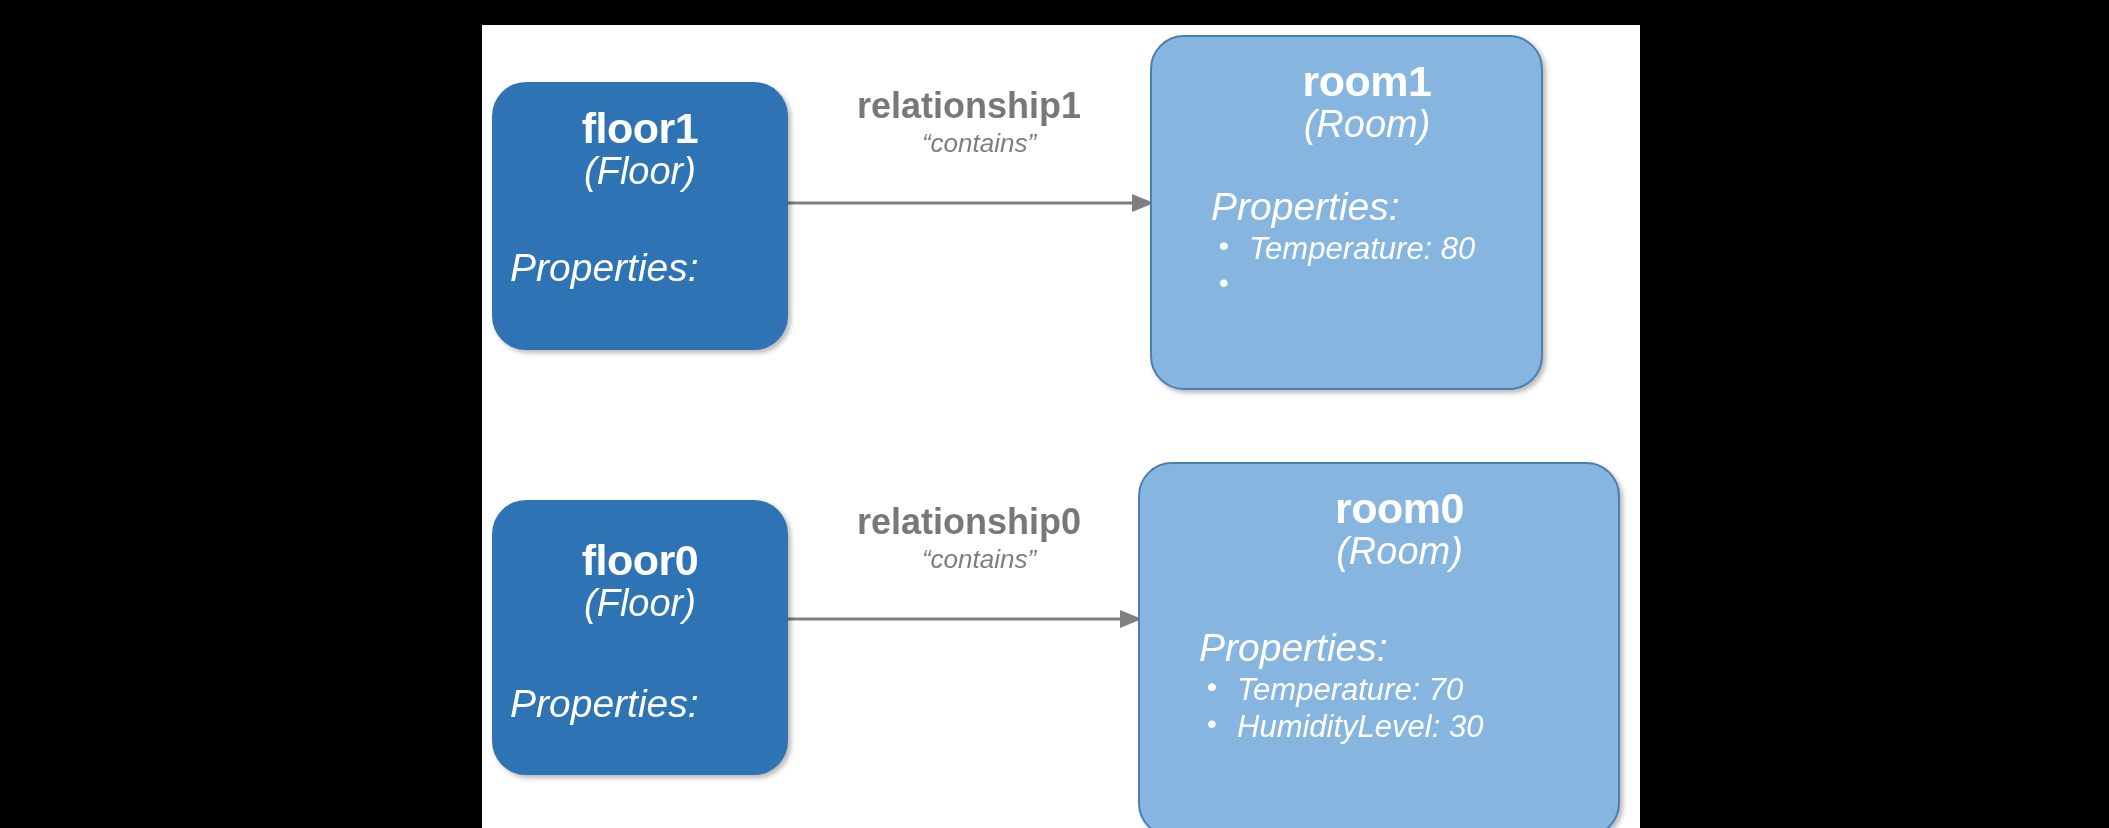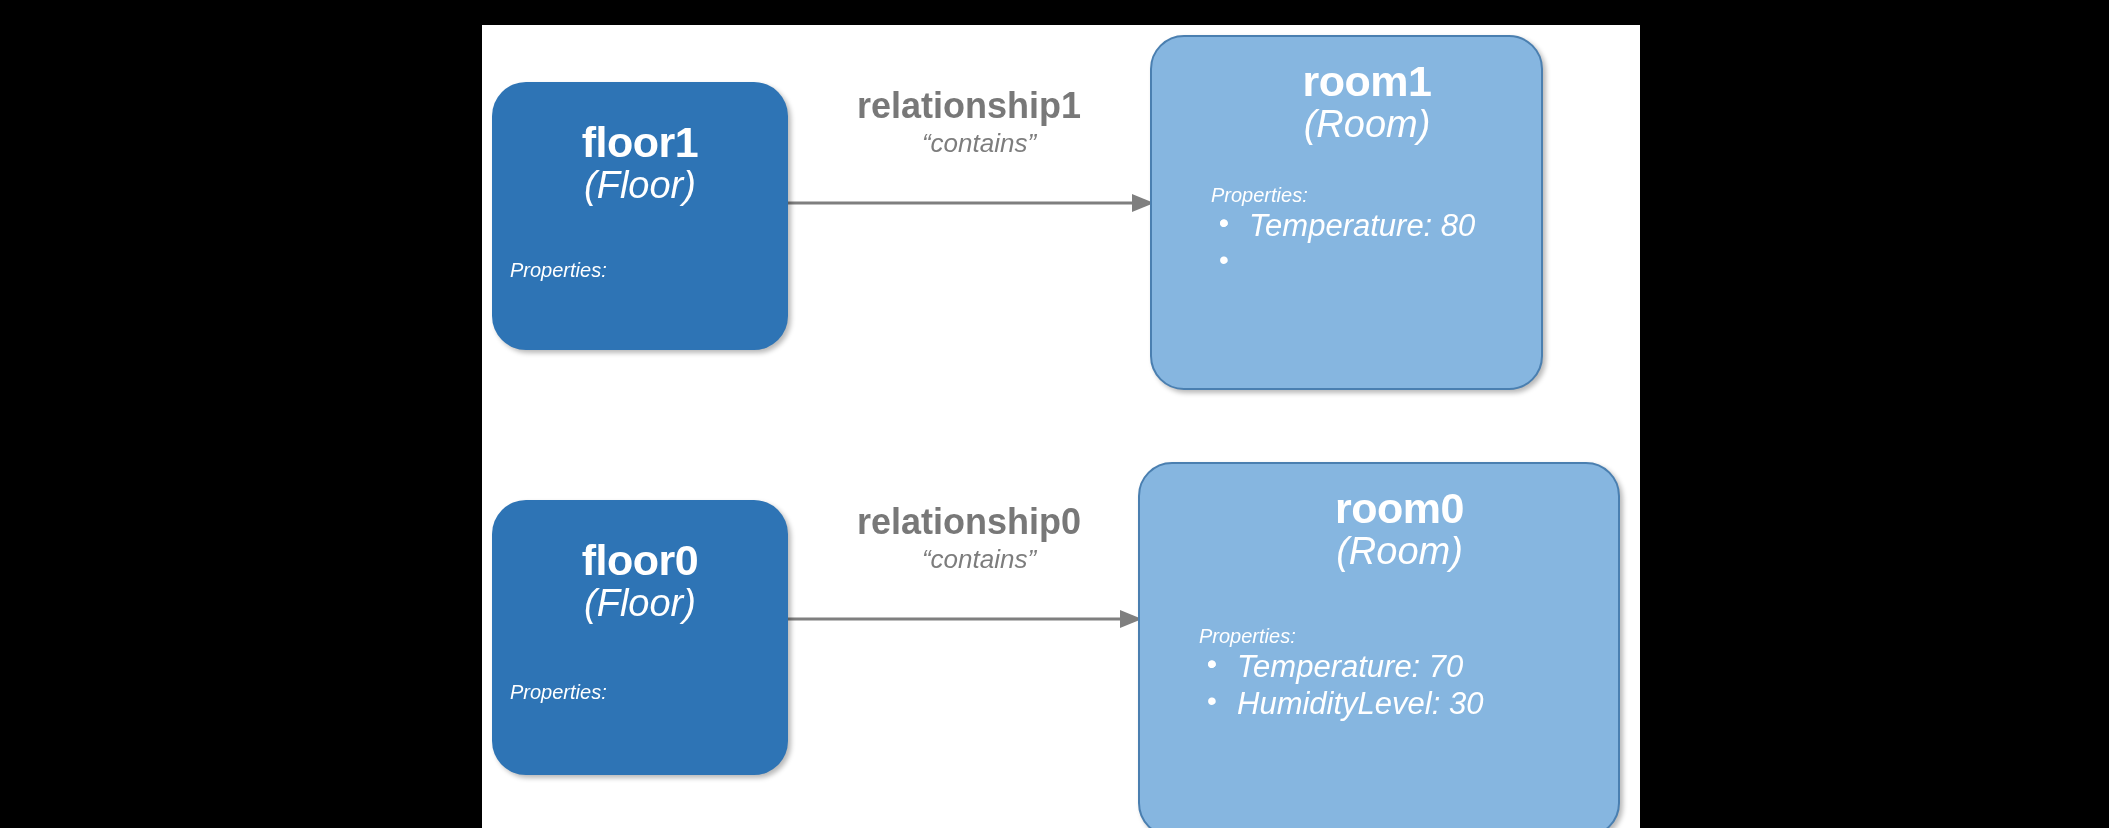--- a/index.html
+++ b/index.html
@@ -55,21 +55,21 @@
     letter-spacing: -0.5px;
   }
   .node-type {
     text-align: center;
     font-style: italic;
     font-size: 38px;
     line-height: 1.1;
   }
   .props-label {
     font-style: italic;
-    font-size: 20px;
+    font-size: 39px;
     line-height: 1.18;
   }
   .props-list {
     list-style: none;
     margin: 0;
     padding: 0;
   }
   .props-list li {
     font-style: italic;
     font-size: 31px;
@@ -84,21 +84,21 @@
     top: -1px;
     font-style: normal;
     font-size: 28px;
   }
   
   #floor1-node { left: 10px;  top: 57px;  width: 296px; height: 268px; }
   #room1-node  { left: 668px; top: 10px;  width: 393px; height: 355px; }
   #floor0-node { left: 10px;  top: 475px; width: 296px; height: 275px; }
   #room0-node  { left: 656px; top: 437px; width: 482px; height: 375px; }
 
-  #floor1-node .node-title { margin-top: 38px; }
+  #floor1-node .node-title { margin-top: 24px; }
   #floor1-node .props-label { margin-top: 52px; margin-left: 18px; }
   #floor0-node .node-title { margin-top: 38px; }
   #floor0-node .props-label { margin-top: 56px; margin-left: 18px; }
 
   #room1-node .node-title { margin-top: 22px; }
   #room1-node .props-block { margin-top: 38px; margin-left: 18px; }
   #room0-node .node-title { margin-top: 22px; }
   #room0-node .props-block { margin-top: 52px; margin-left: 18px; }
 
   

